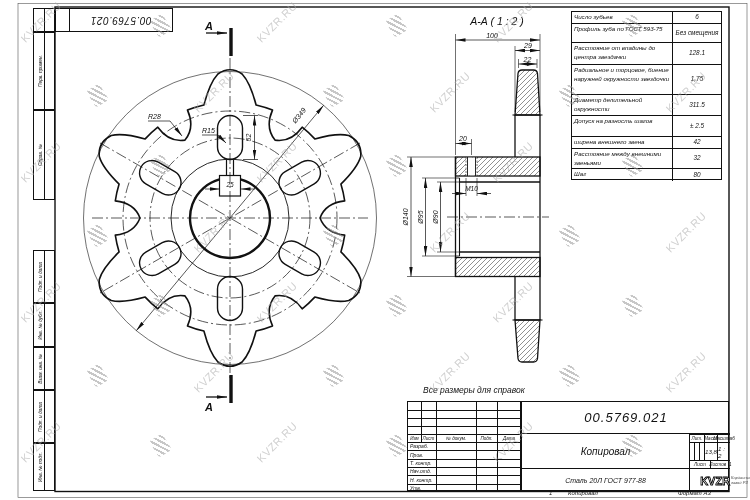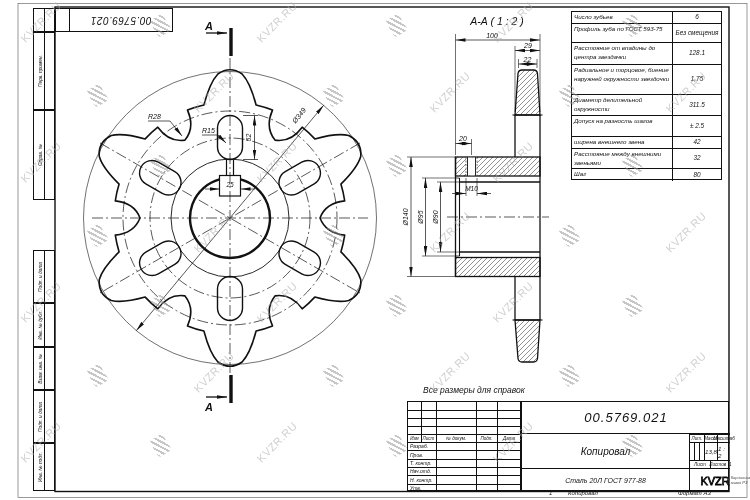--- a/index.html
+++ b/index.html
@@ -39,21 +39,21 @@
     border-top:1.1px solid #111;display:flex;align-items:center;justify-content:center;}
   .matcell span{font-style:italic;font-size:7px;}
   .hcell{border-left:0.9px solid #111;border-top:0.9px solid #111;display:flex;
     align-items:center;justify-content:center;font-style:italic;font-size:4.6px;}
   .vcell{border-left:0.9px solid #111;display:flex;align-items:center;
     justify-content:center;font-style:italic;font-size:6.2px;}
   .logocell{left:281px;top:66px;width:41px;height:24px;border-left:0.9px solid #111;
     border-top:0.9px solid #111;display:flex;align-items:center;justify-content:center;gap:1px;}
   .spring{width:8px;height:15px;border-radius:2px;
     background:repeating-linear-gradient(115deg,#111 0 1.4px,transparent 1.4px 3.2px);}
-  .kvzr{font-weight:normal;font-size:11px;letter-spacing:0;color:#fff;
+  .kvzr{font-weight:bold;font-size:11px;letter-spacing:0;color:#fff;
     -webkit-text-stroke:0.8px #000;text-shadow:0 0 0.5px #000;padding-left:31px;}
   .tagline{display:flex;flex-direction:column;font-style:italic;font-size:4px;
     color:#444;line-height:1.2;}
 
   
   .mstamp{position:absolute;left:33px;width:22px;border:0.9px solid #111;
     box-sizing:border-box;z-index:3;}
   .mstamp .half{position:absolute;left:0;top:0;width:11px;height:100%;
     border-right:0.8px solid #111;box-sizing:border-box;}
   .mstamp .rot{position:absolute;left:5.5px;top:50%;transform:translate(-50%,-50%) rotate(-90deg);

